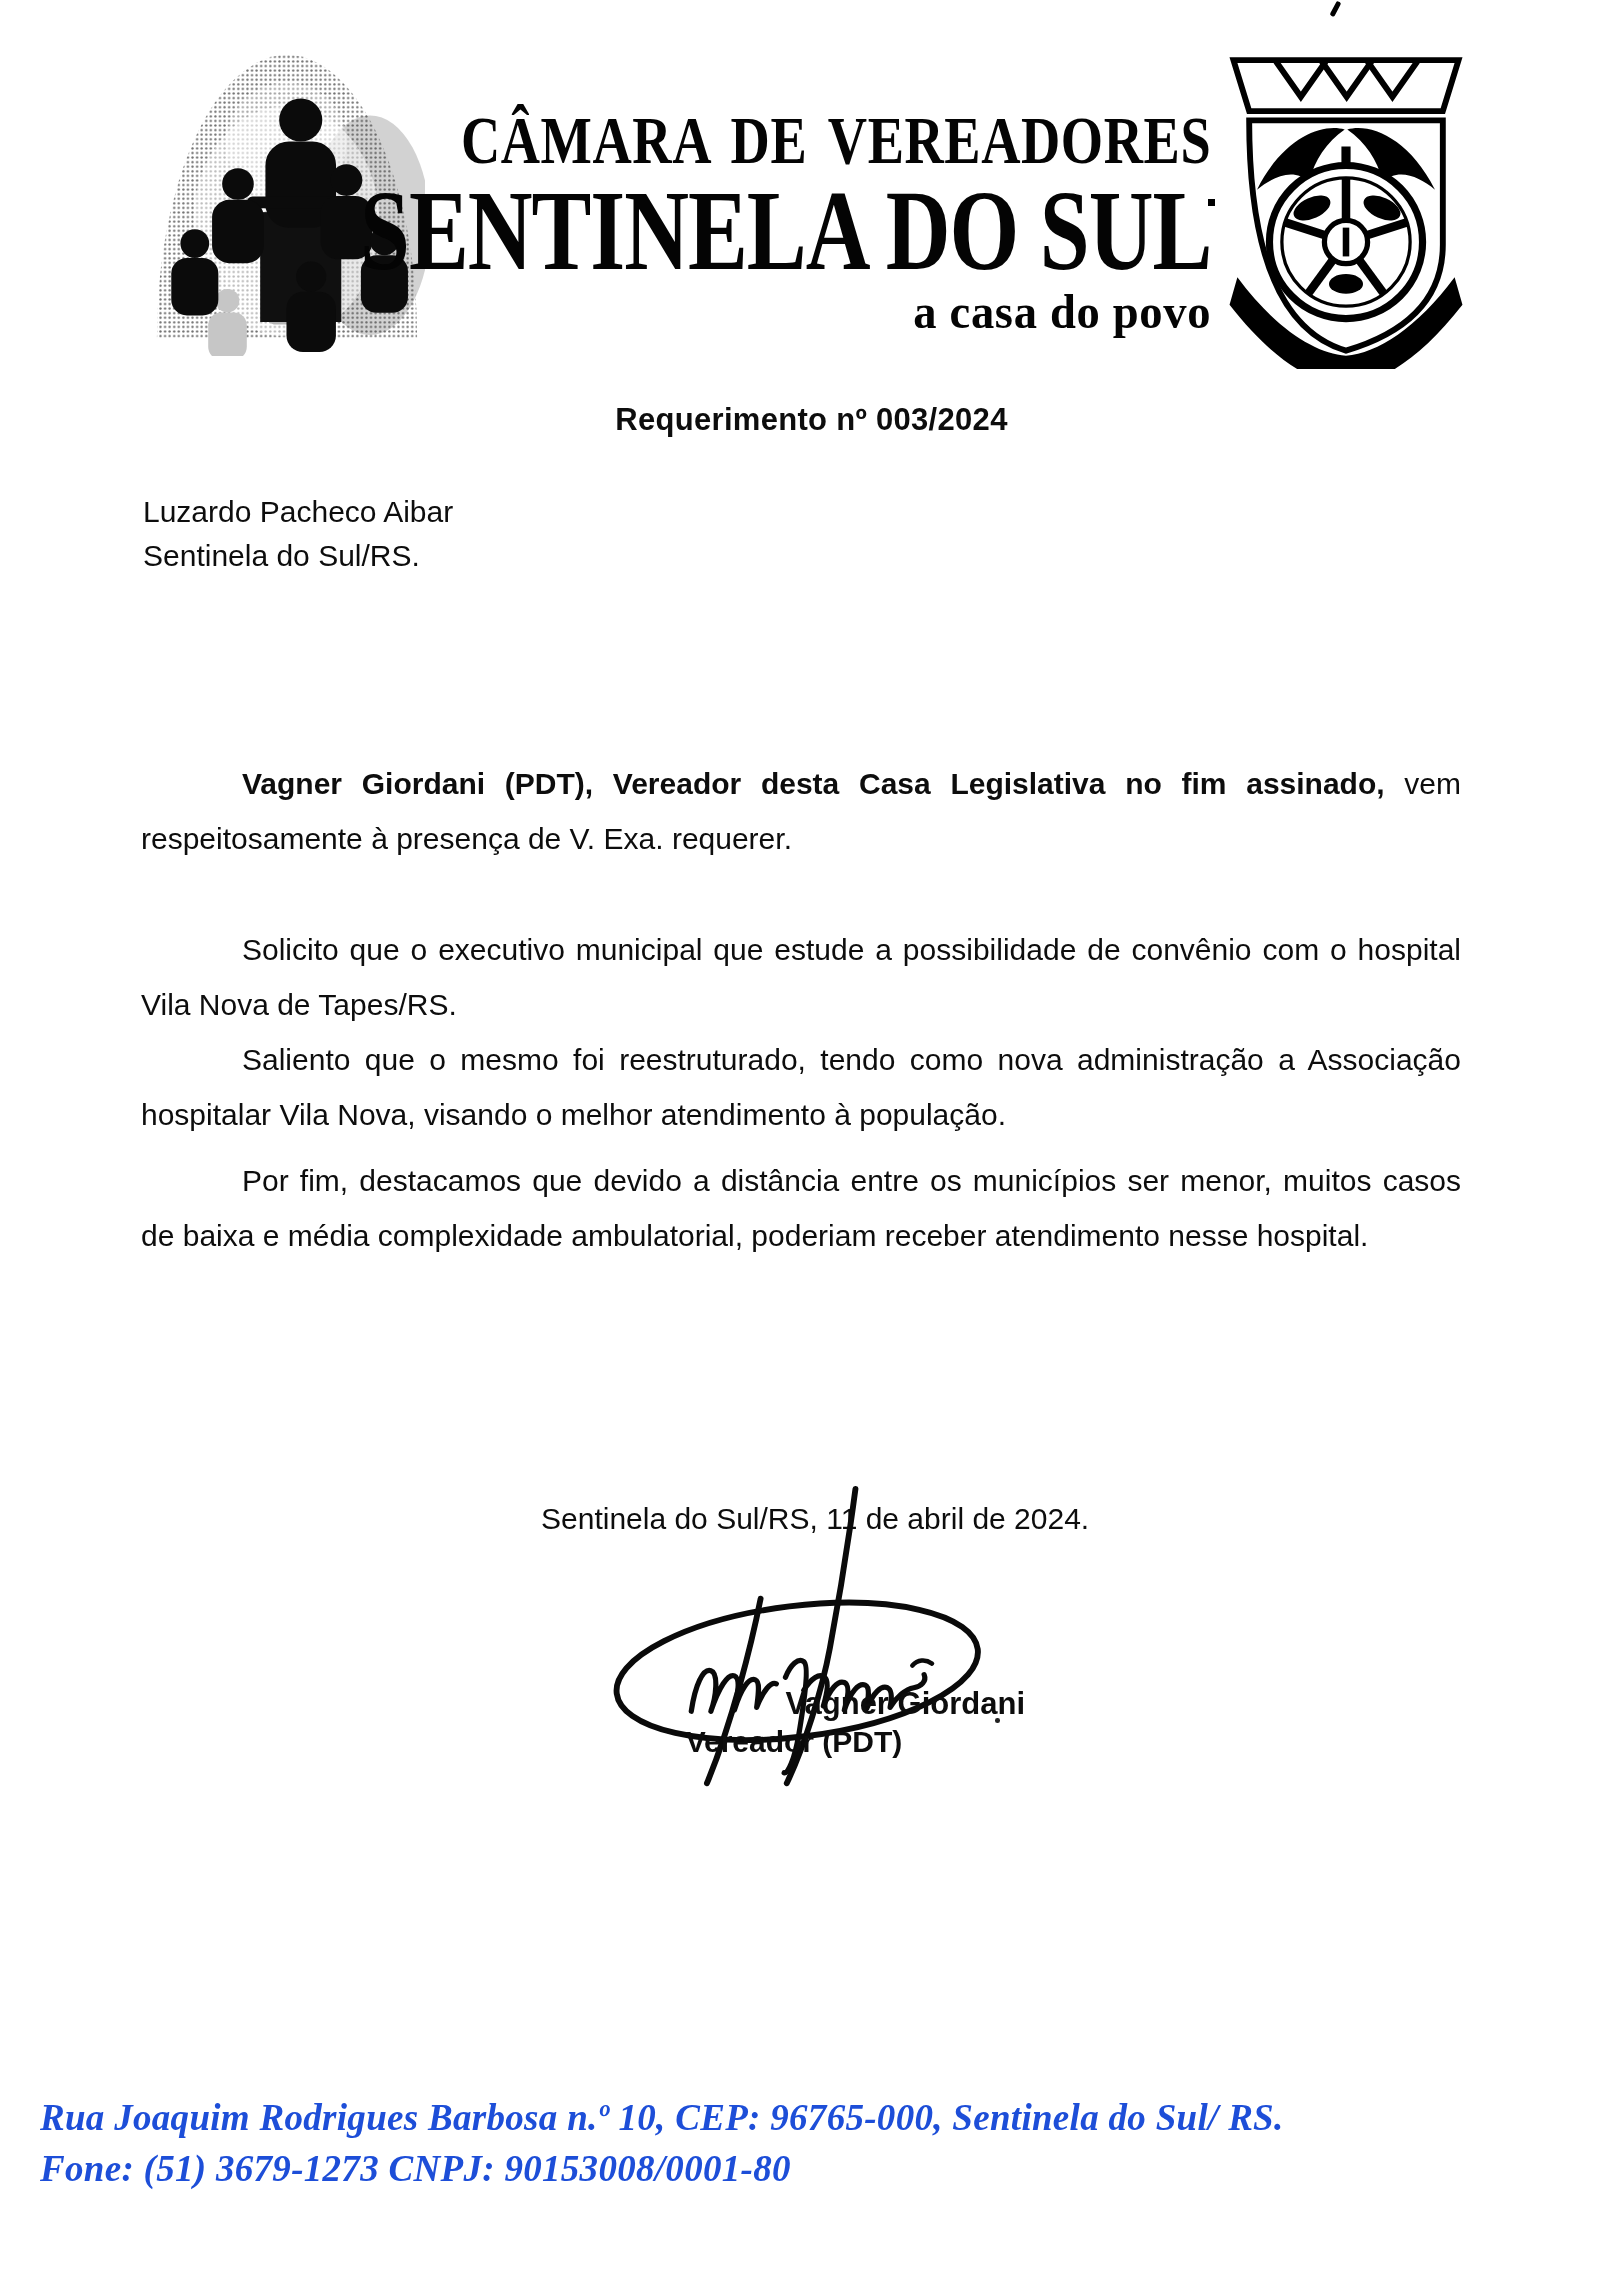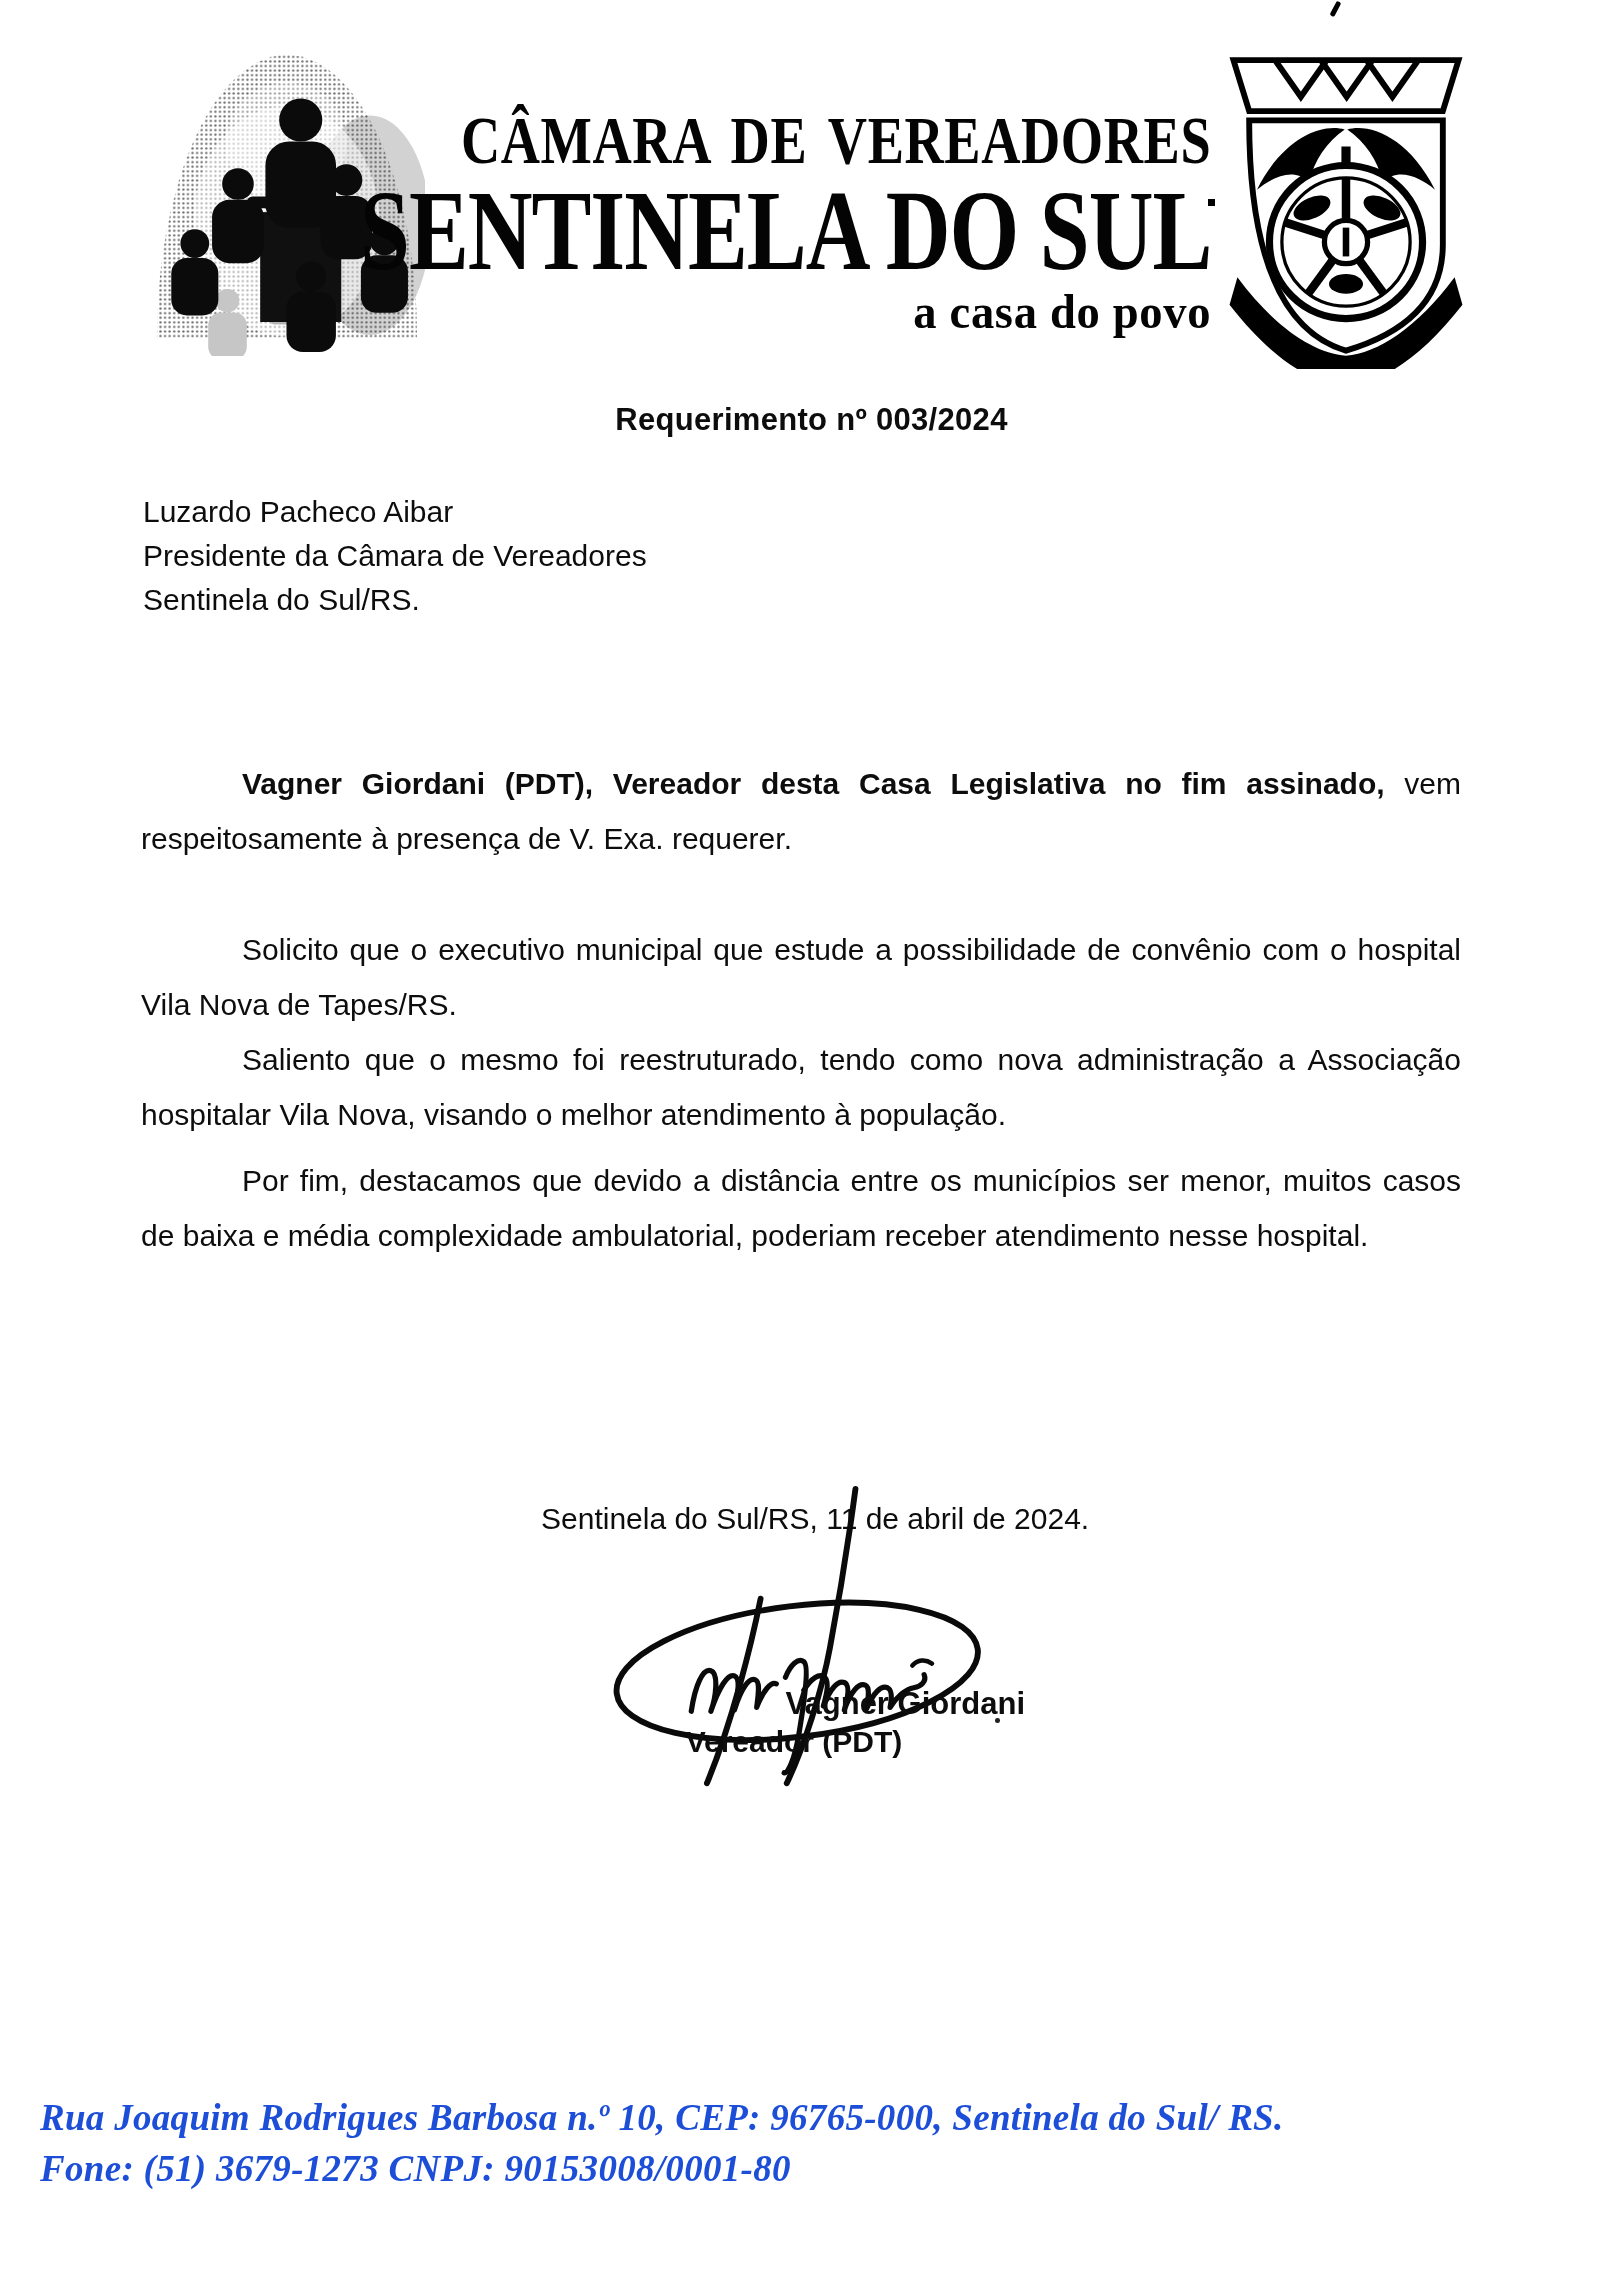--- a/index.html
+++ b/index.html
@@ -118,21 +118,20 @@
       <path d="M158,498 L188,540 L218,498 Z" fill="#000"></path>
     </svg>
   </header>
 
   <main>
 
     <div class="doc-title">Requerimento nº 003/2024</div>
 
     <div class="addressee">
       <div>Luzardo Pacheco Aibar</div>
-      <div>Presidente da Câmara de Vereadores</div>
       <div>Sentinela do Sul/RS.</div>
     </div>
 
     <div class="letter-body">
       <p class="opening"><b>Vagner Giordani (PDT), Vereador desta Casa Legislativa no fim assinado,</b><span> vem respeitosamente à presença de V. Exa. requerer.</span></p>
       <p>Solicito que o executivo municipal que estude a possibilidade de convênio com o hospital Vila Nova de Tapes/RS.</p>
       <p>Saliento que o mesmo foi reestruturado, tendo como nova administração a Associação hospitalar Vila Nova, visando o melhor atendimento à população.</p>
       <p class="last">Por fim, destacamos que devido a distância entre os municípios ser menor, muitos casos de baixa e média complexidade ambulatorial, poderiam receber atendimento nesse hospital.</p>
     </div>
 

